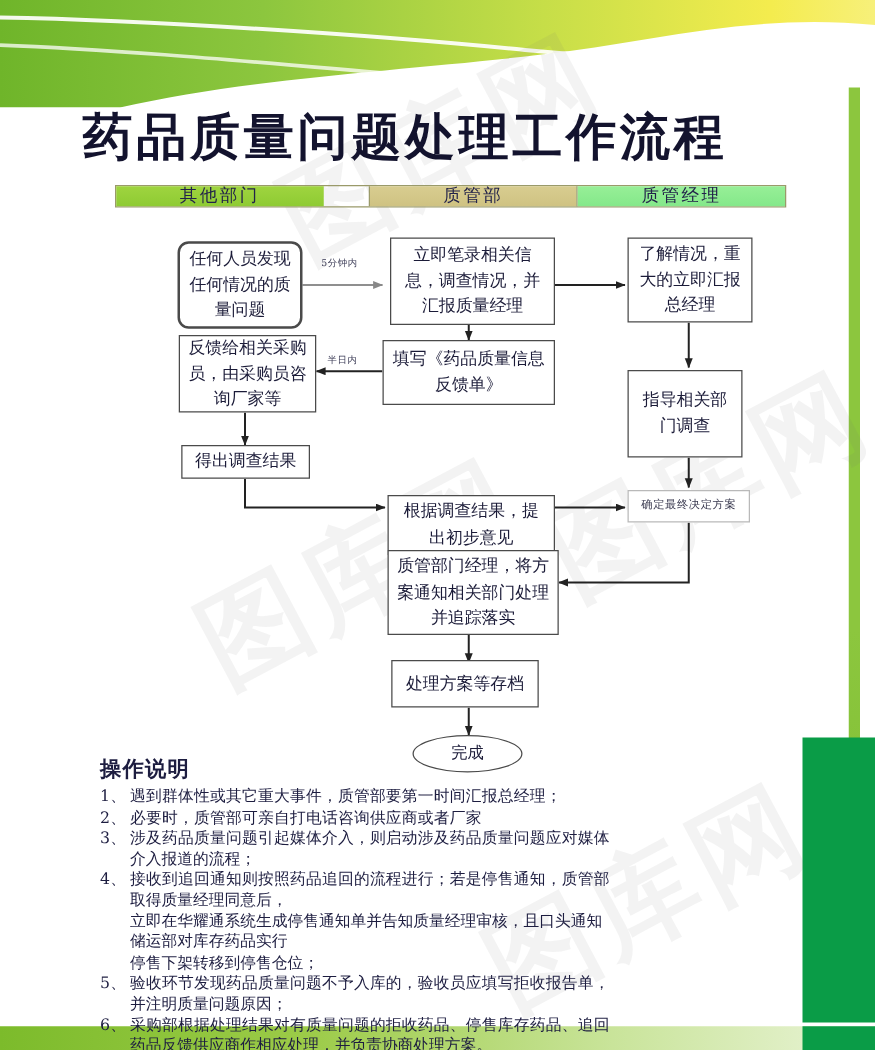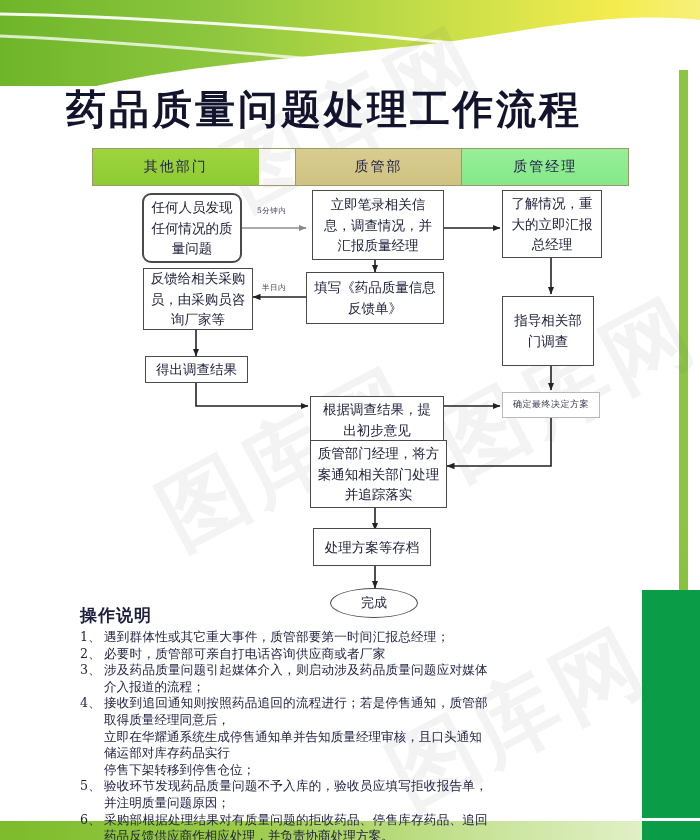--- a/index.html
+++ b/index.html
@@ -73,21 +73,21 @@
     font-size: 40px;
     font-weight: bold;
     letter-spacing: 3px;
     color: #13132e;
     white-space: nowrap;
   }
 
   
   #lanes {
     position: absolute; left: 92px; top: 148px;
-    width: 537px; height: 38px;
+    width: 537px; height: 18px;
     display: flex;
     border: 1px solid #9a9a6a;
     box-sizing: border-box;
   }
   .lane {
     flex: 1 1 0;
     display: flex; align-items: center; justify-content: center;
     font-family: "DejaVu Serif", "Liberation Serif", serif;
     font-size: 14px;
     color: #22224a;

